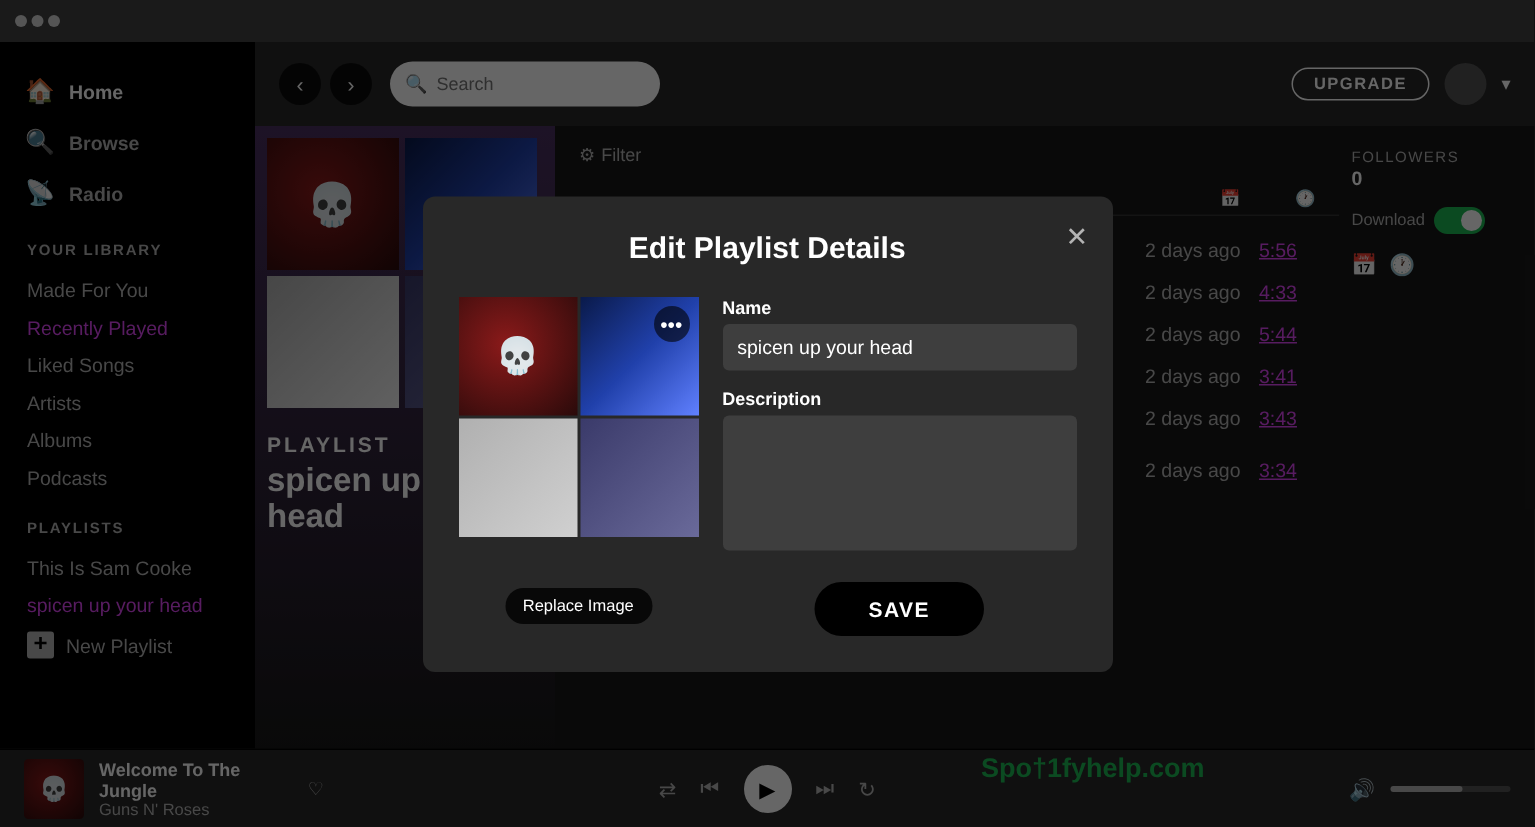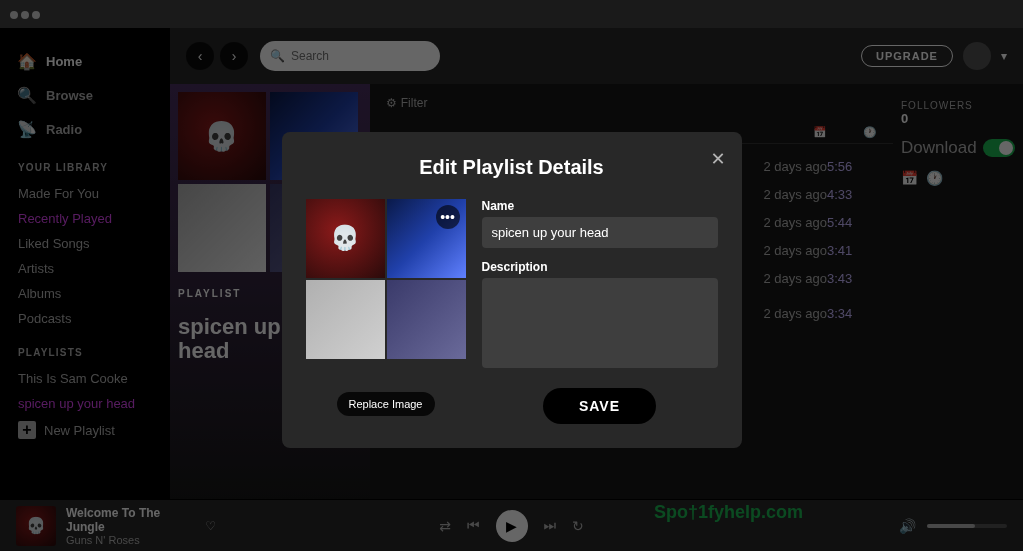--- a/index.html
+++ b/index.html
@@ -193,26 +193,26 @@
     }
     .album-cell {
       width: 88px; height: 88px;
       overflow: hidden;
       position: relative;
     }
     
     .album-guns { background: linear-gradient(135deg, #2a0a0a, #8b1a1a, #cc2200); }
     .album-blue { background: linear-gradient(135deg, #0a1a3a, #1a3a8a, #4060cc); }
     .playlist-label {
-      font-size: 10px;
+      font-size: 14px;
       font-weight: 700;
       letter-spacing: 2px;
       text-transform: uppercase;
       color: #fff;
-      margin-bottom: 16px;
+      margin-bottom: 4px;
     }
     .playlist-name {
       font-size: 36px;
       font-weight: 900;
       color: #fff;
       line-height: 1.1;
     }
     .filter-row {
       display: flex;
       align-items: center;
@@ -235,21 +235,21 @@
     .heart-btn {
       color: #b3b3b3;
       font-size: 14px;
       cursor: pointer;
       width: 24px;
     }
     .track-title { flex: 2; color: #fff; }
     .track-artist { flex: 1.5; color: #b3b3b3; }
     .track-album { flex: 1.5; color: #b3b3b3; }
     .track-date { flex: 1; color: #b3b3b3; text-align: right; }
-    .track-duration { width: 50px; color: #c4b5fd; text-align: left; }
+    .track-duration { width: 50px; color: #d946ef; text-align: center; text-decoration: underline; }
     .explicit-badge {
       font-size: 9px;
       background: #b3b3b3;
       color: #000;
       padding: 1px 4px;
       border-radius: 2px;
       margin-left: 6px;
       font-weight: 700;
     }
 
@@ -267,21 +267,21 @@
       letter-spacing: 1px;
     }
     .followers-count {
       font-size: 13px;
       color: #fff;
       font-weight: 700;
     }
     .download-row {
       display: flex; align-items: center; gap: 6px; margin-top: 12px;
     }
-    .download-label { font-size: 17px; color: #b3b3b3; }
+    .download-label { font-size: 11px; color: #b3b3b3; }
     .toggle {
       width: 34px; height: 18px;
       background: #1db954;
       border-radius: 9px;
       position: relative;
       cursor: pointer;
     }
     .toggle::after {
       content: '';
       position: absolute;

